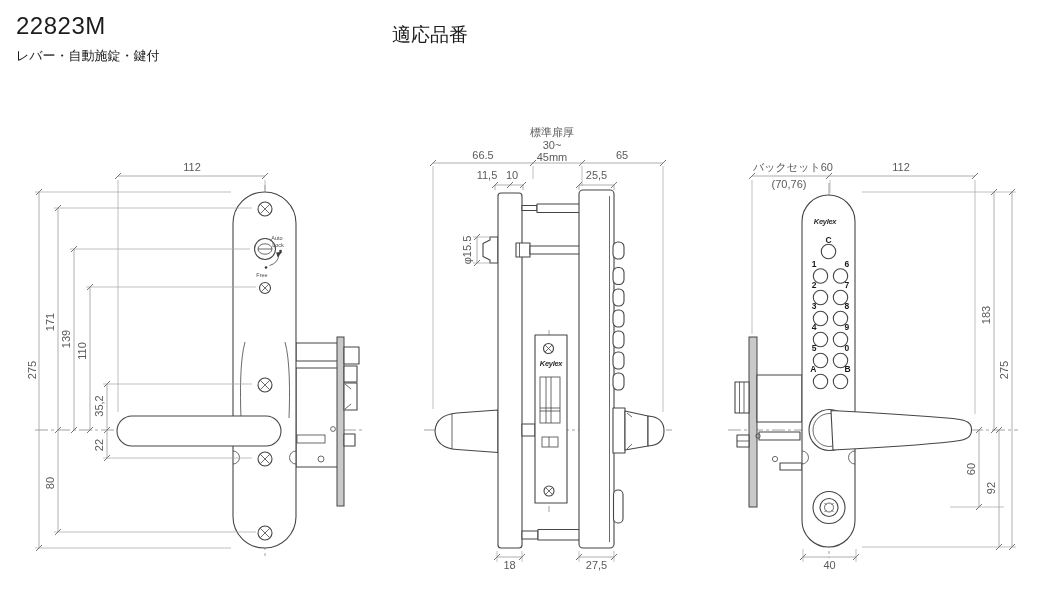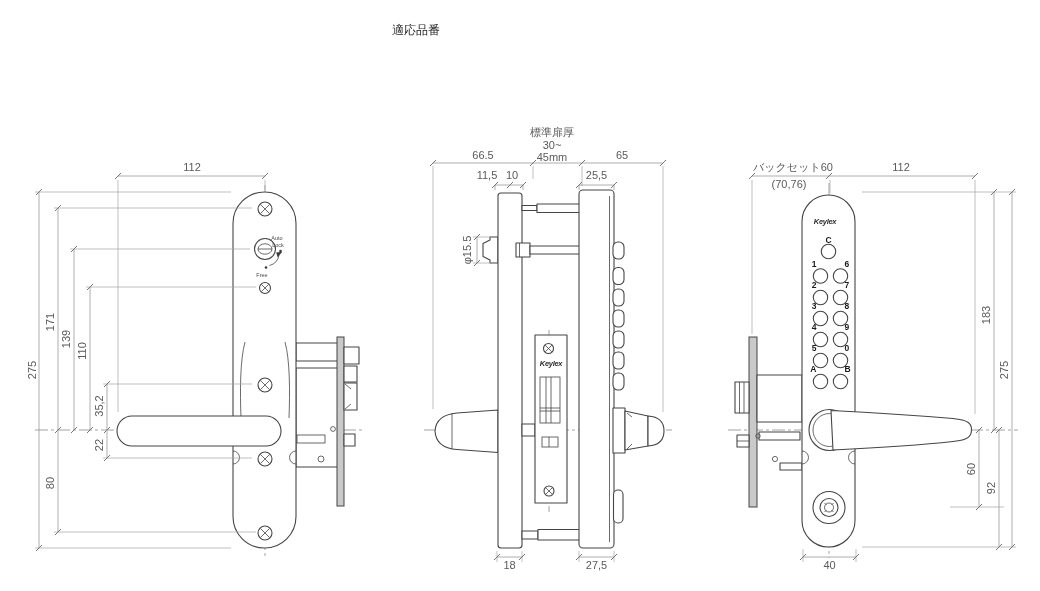--- a/index.html
+++ b/index.html
@@ -2,21 +2,21 @@
 <html><head>
 <meta charset="utf-8">
 <style>
   html,body{margin:0;padding:0;background:#fff;}
   .page{position:relative;width:1040px;height:591px;background:#ffffff;overflow:hidden;
         font-family:"Liberation Sans",sans-serif;}
   .header{position:absolute;left:16px;top:12px;color:#1c1c1c;}
   .model{font-size:24px;font-weight:500;letter-spacing:.5px;}
   .subtitle{font-size:13px;margin-top:7px;color:#1c1c1c;}
   .compat{position:absolute;left:392px;top:22px;color:#1c1c1c;}
-  .compat-label{font-size:12px;}
+  .compat-label{font-size:19px;}
   .compat-values{font-size:15.5px;margin-top:6px;}
   svg{position:absolute;left:0;top:0;}
   .olf{fill:#ffffff;stroke:#454545;stroke-width:1.1;stroke-linejoin:round;}
   .grey{fill:#c9c9c9;stroke:#454545;stroke-width:1;}
   .thin{fill:none;stroke:#454545;stroke-width:.8;}
   .cl{fill:none;stroke:#8a8a8a;stroke-width:.8;stroke-dasharray:13 3 3 3;}
   .dl{fill:none;stroke:#9a9a9a;stroke-width:.8;}
   .ext{fill:none;stroke:#a5a5a5;stroke-width:.7;}
   .tick{stroke:#777;stroke-width:1;}
   .dt{font-family:"Liberation Sans",sans-serif;font-size:11px;fill:#5a5a5a;}
@@ -24,20 +24,24 @@
   .logo{font-family:"Liberation Sans",sans-serif;font-size:7.5px;font-weight:bold;
         font-style:italic;fill:#2d2d2d;text-anchor:middle;letter-spacing:-.3px;}
   .key{font-family:"Liberation Sans",sans-serif;font-size:8.5px;font-weight:bold;fill:#1a1a1a;}
   .tiny{font-family:"Liberation Sans",sans-serif;font-size:5.5px;fill:#4a4a4a;text-anchor:middle;}
 </style>
 </head>
 <body>
 
 <div class="page">
 
+  <div class="header">
+    <div class="model">22823M</div>
+    <div class="subtitle">レバー・自動施錠・鍵付</div>
+  </div>
   <div class="compat">
     <div class="compat-label">適応品番</div>
   </div>
 
   <svg width="1040" height="591" viewBox="0 0 1040 591">
 
     <g>
       <line class="cl" x1="265" y1="185" x2="265" y2="558"></line>
       <line class="cl" x1="35" y1="430" x2="362" y2="430"></line>
 

